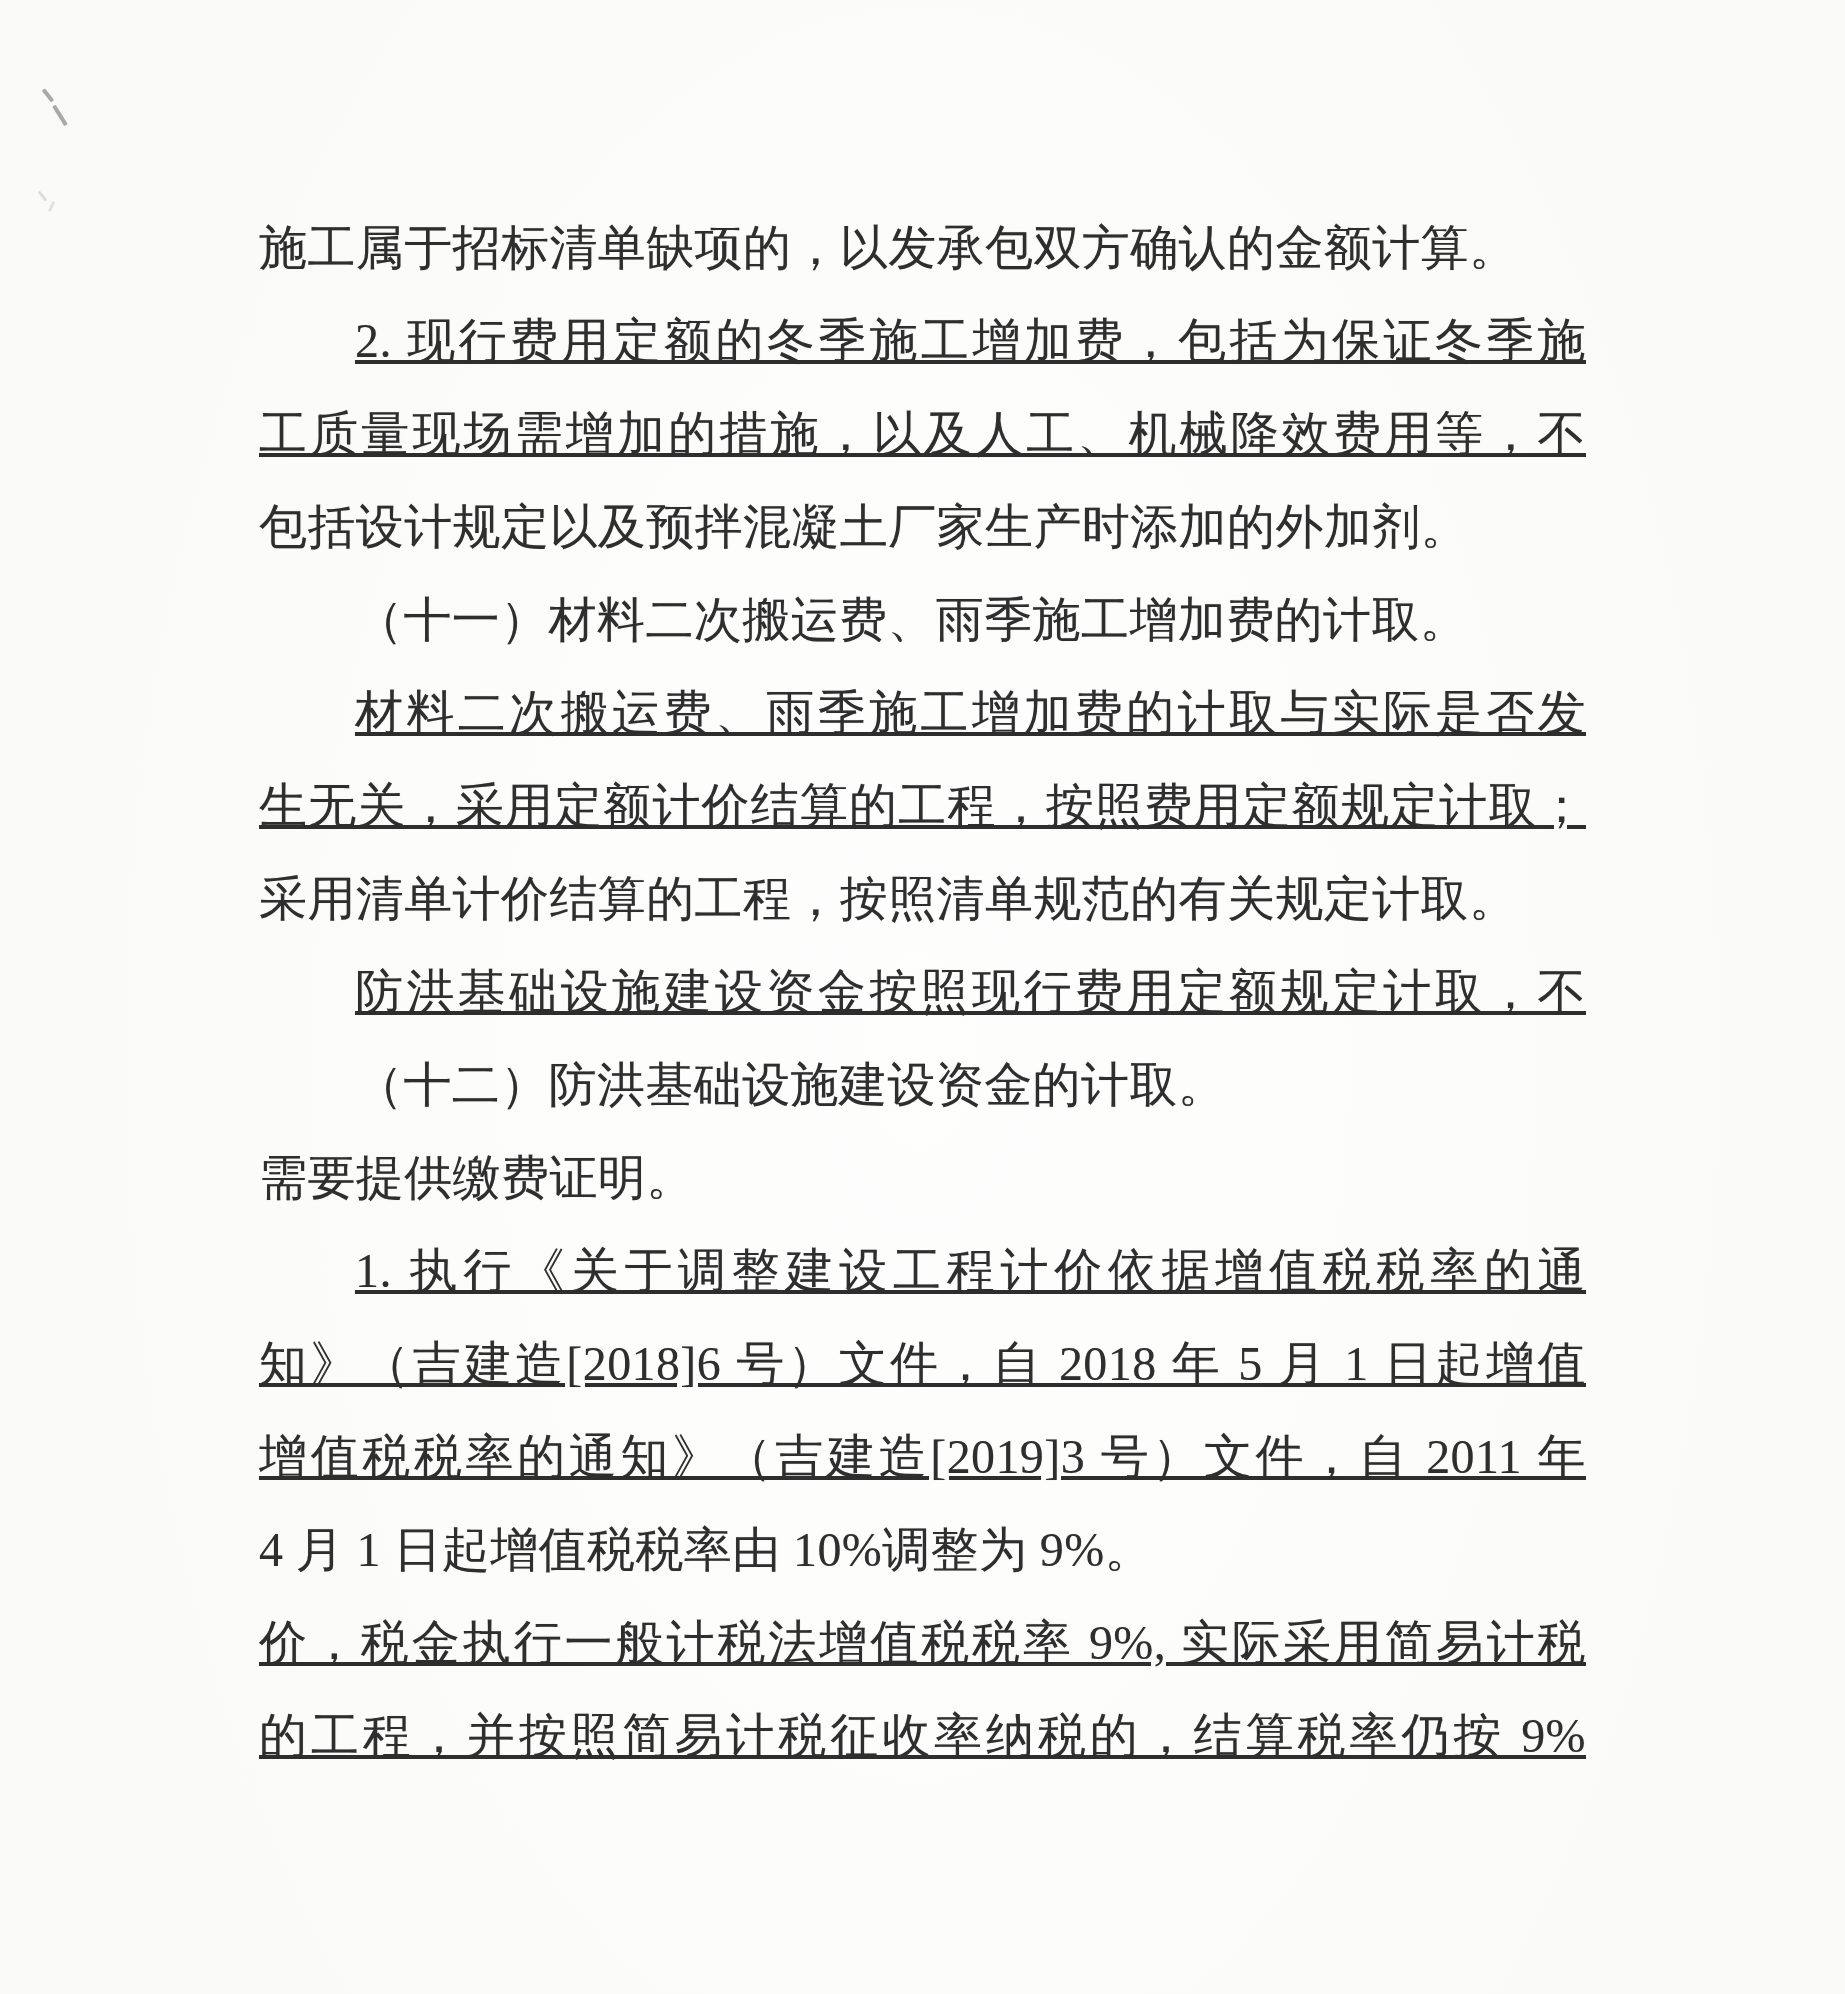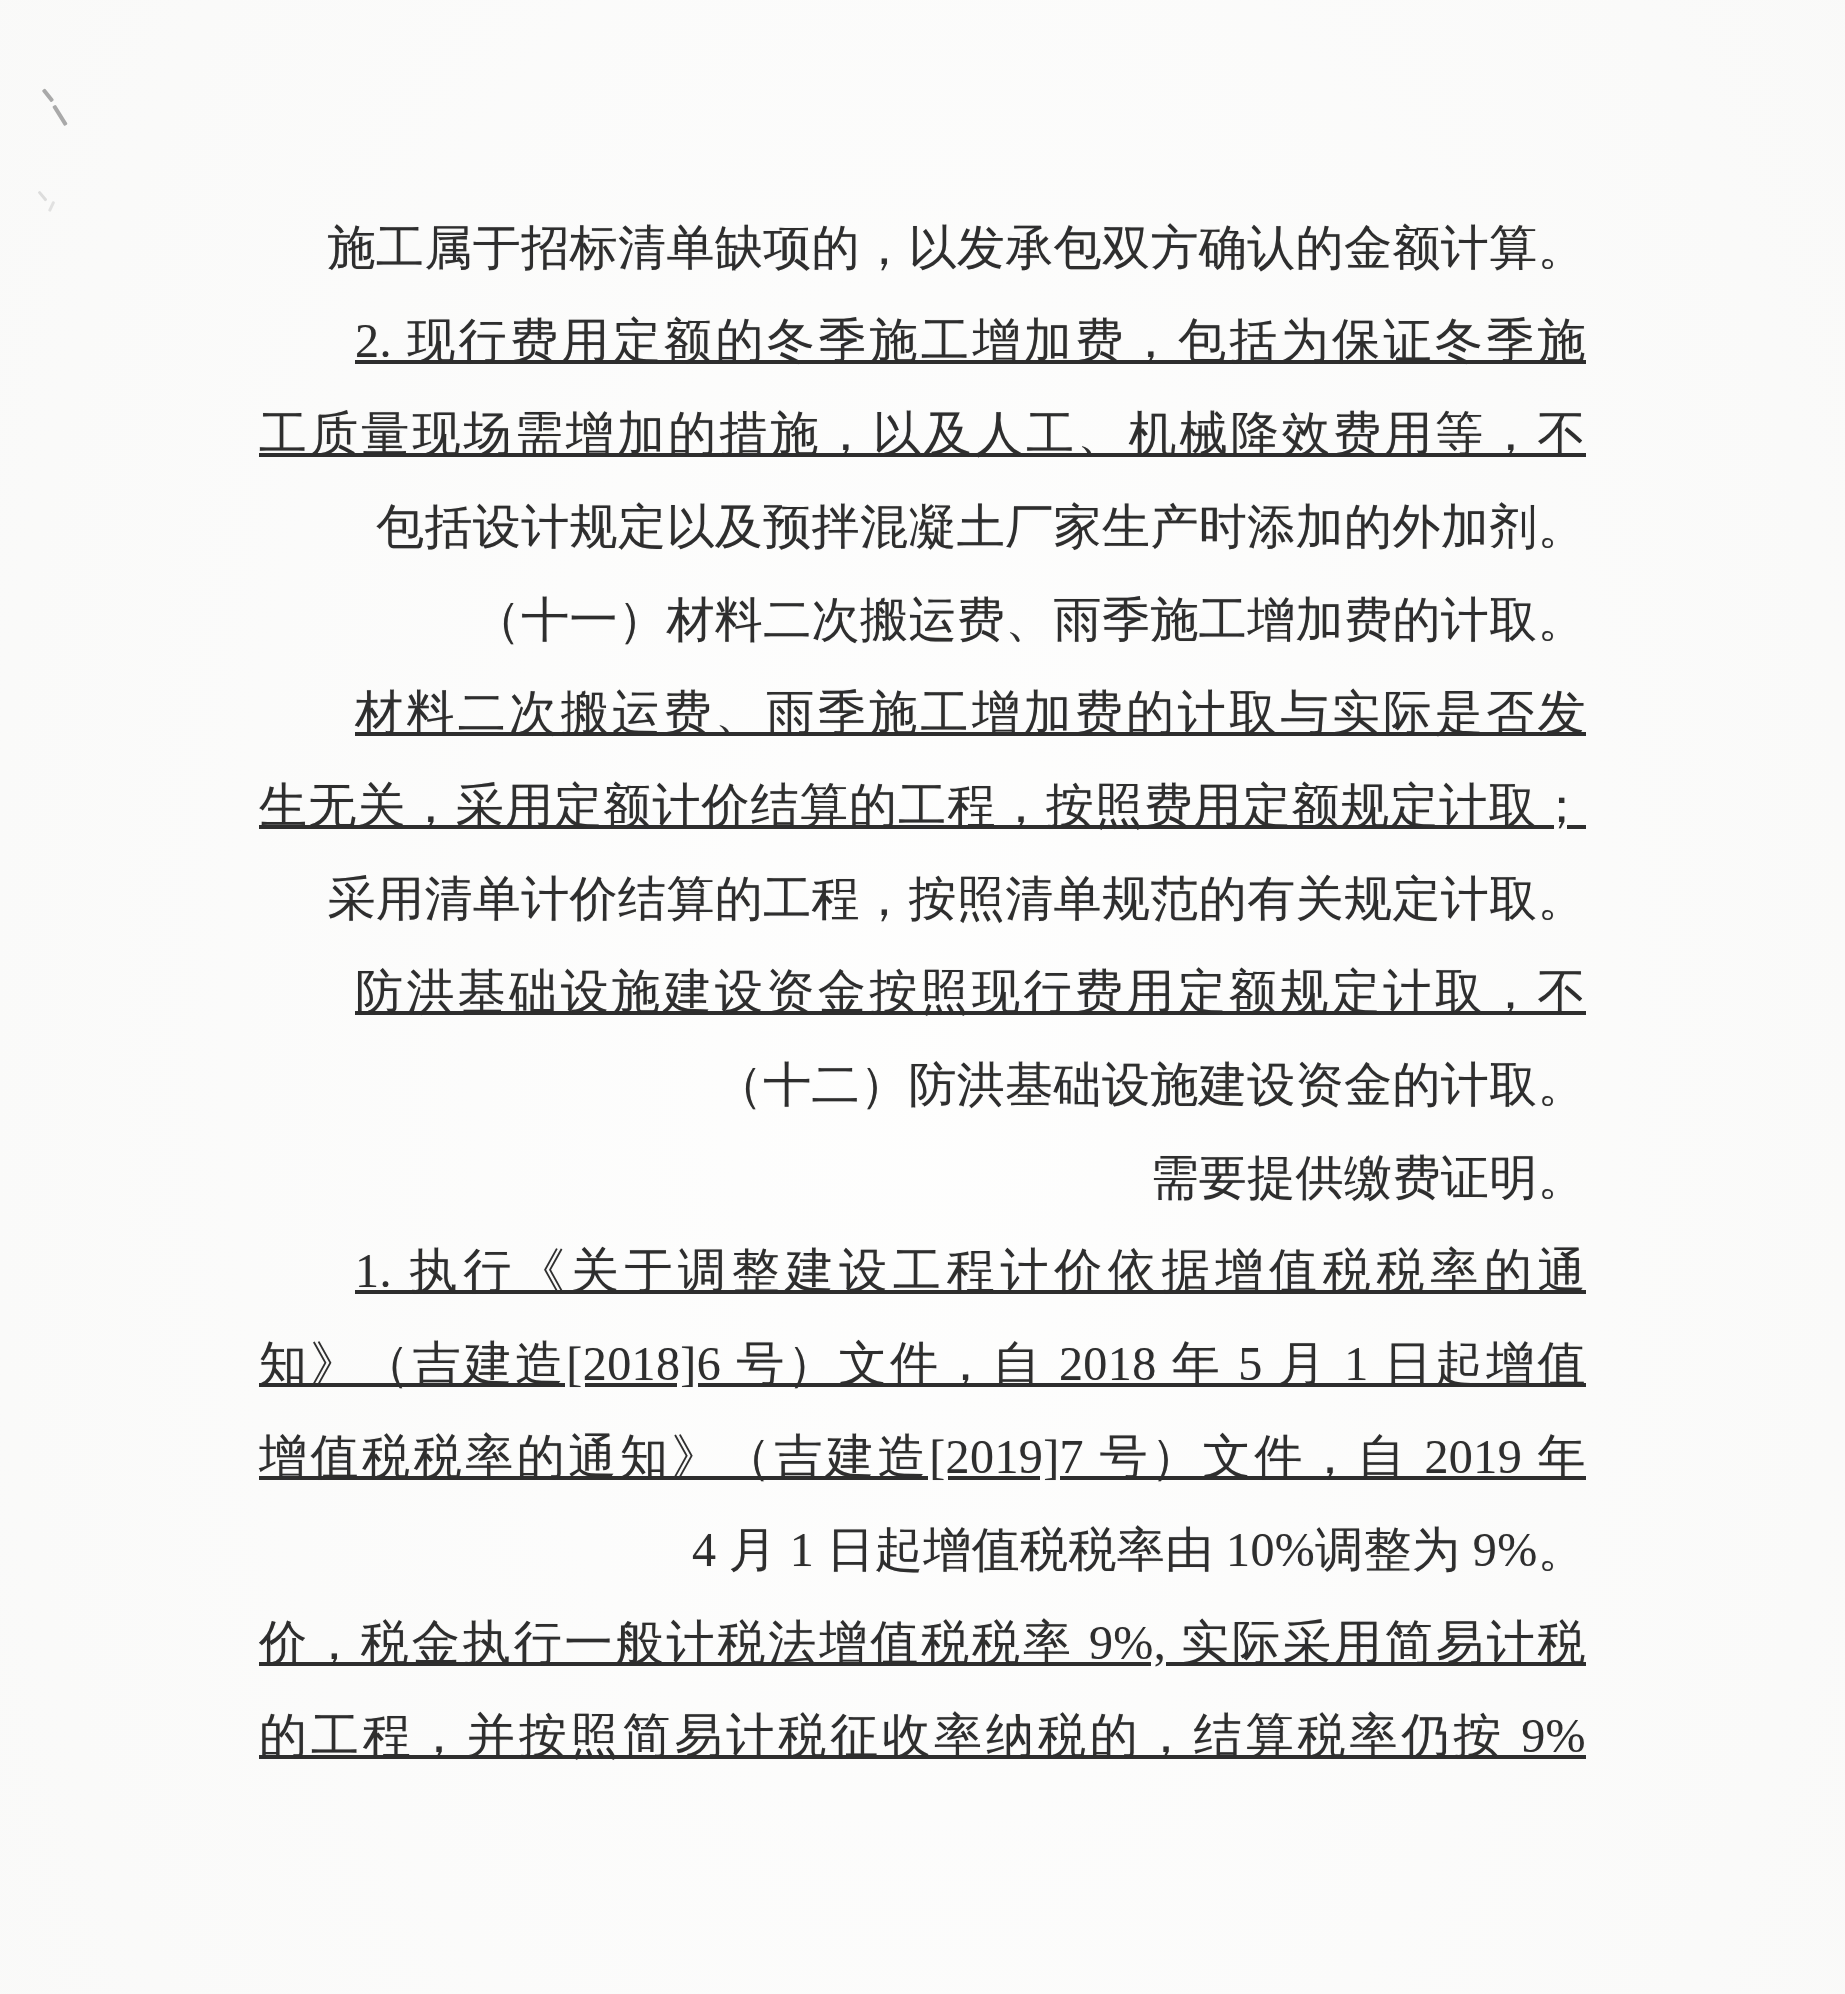--- a/index.html
+++ b/index.html
@@ -25,21 +25,21 @@
     top: 201px;
     width: 1327px;
     font-size: 48px;
     line-height: 93px;
     letter-spacing: 0.4px;
     text-shadow: 0 0 0.8px rgba(40,40,40,0.35);
   }
   .text-block p {
     margin: 0;
     padding: 0;
-    text-align: right;
+    text-align: left;
     white-space: nowrap;
   }
   
   .text-block p.ind { text-indent: 96px; }
   
   .text-block p.fill {
     white-space: normal;
     text-align: justify;
     text-align-last: justify;
     text-justify: inter-character;
@@ -80,21 +80,21 @@
     <p>包括设计规定以及预拌混凝土厂家生产时添加的外加剂。</p>
     <p class="ind">（十一）材料二次搬运费、雨季施工增加费的计取。</p>
     <p class="ind fill">材料二次搬运费、雨季施工增加费的计取与实际是否发</p>
     <p class="fill">生无关，采用定额计价结算的工程，按照费用定额规定计取；</p>
     <p>采用清单计价结算的工程，按照清单规范的有关规定计取。</p>
     <p class="ind fill">防洪基础设施建设资金按照现行费用定额规定计取，不</p>
     <p class="ind">（十二）防洪基础设施建设资金的计取。</p>
     <p>需要提供缴费证明。</p>
     <p class="ind fill">1. 执行《关于调整建设工程计价依据增值税税率的通</p>
     <p class="fill">知》（吉建造[2018]6 号）文件，自 2018 年 5 月 1 日起增值</p>
-    <p class="fill">增值税税率的通知》（吉建造[2019]7 号）文件，自 2019 年</p>
+    <p class="fill">增值税税率的通知》（吉建造[2019]3 号）文件，自 2011 年</p>
     <p>4 月 1 日起增值税税率由 10%调整为 9%。</p>
     <p class="fill">价，税金执行一般计税法增值税税率 9%, 实际采用简易计税</p>
     <p class="fill">的工程，并按照简易计税征收率纳税的，结算税率仍按 9%</p>
 
   </div>
 
 </div>
 
 
 </body></html>

